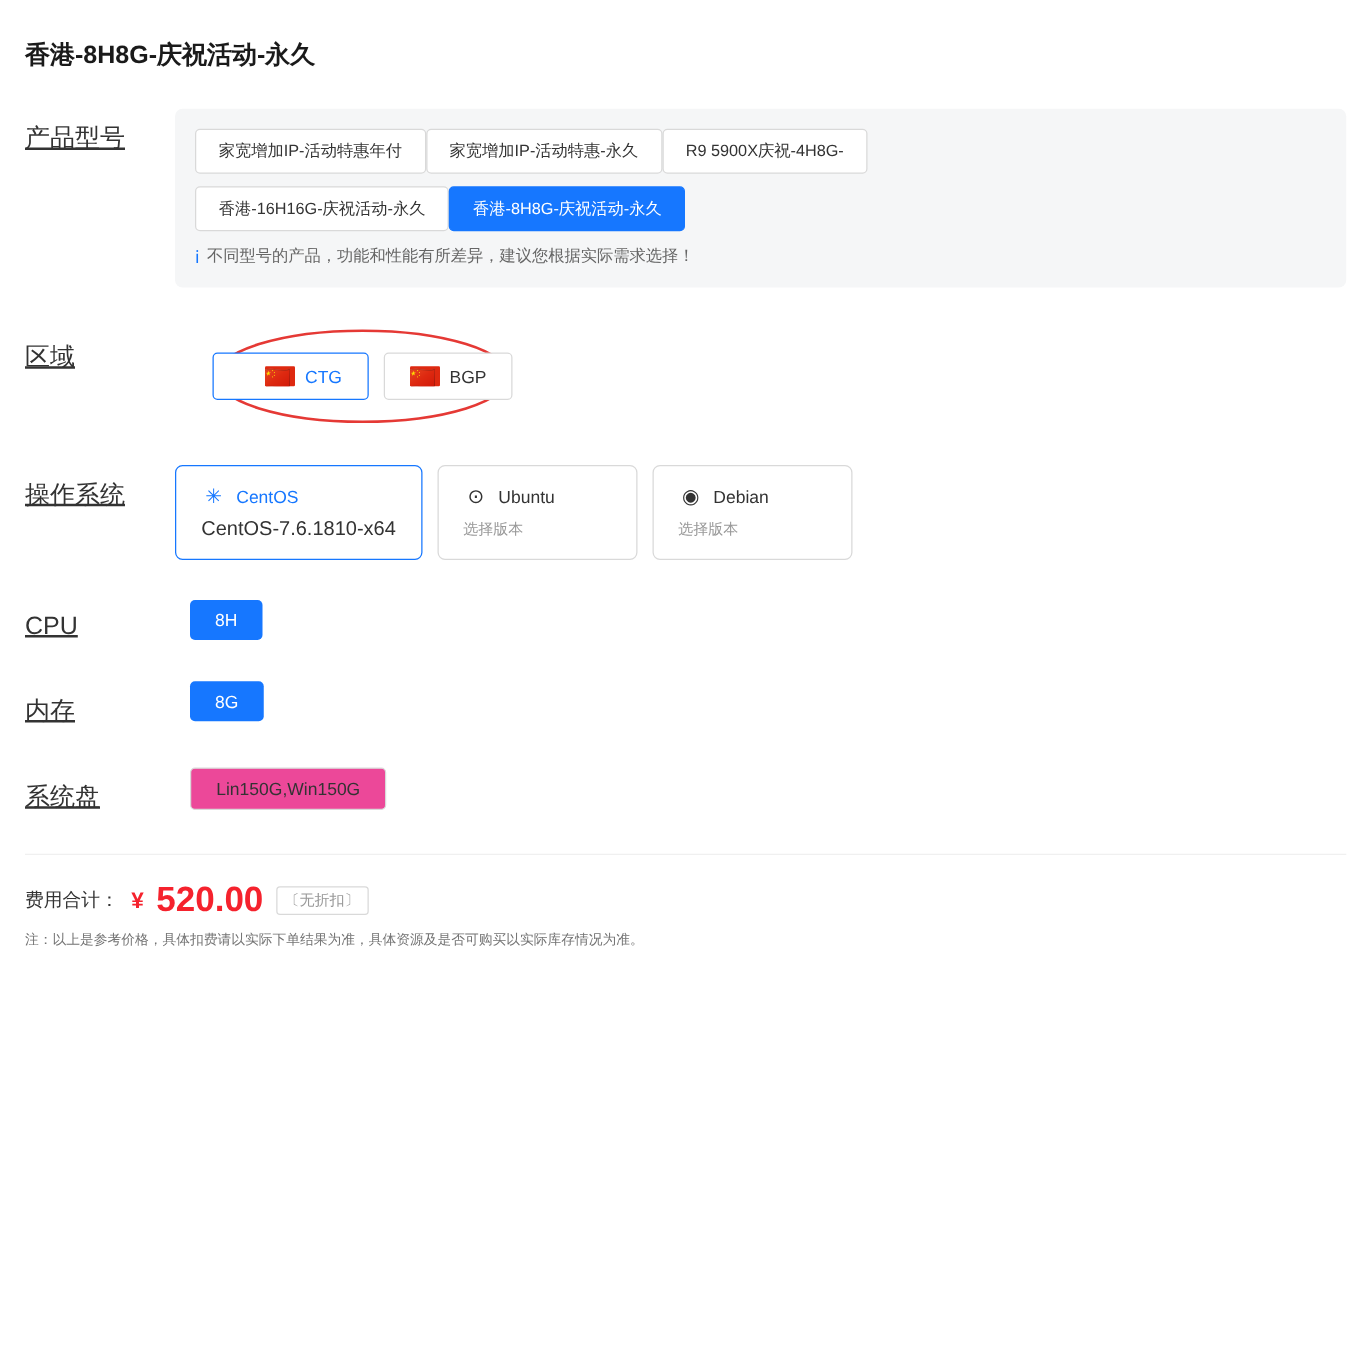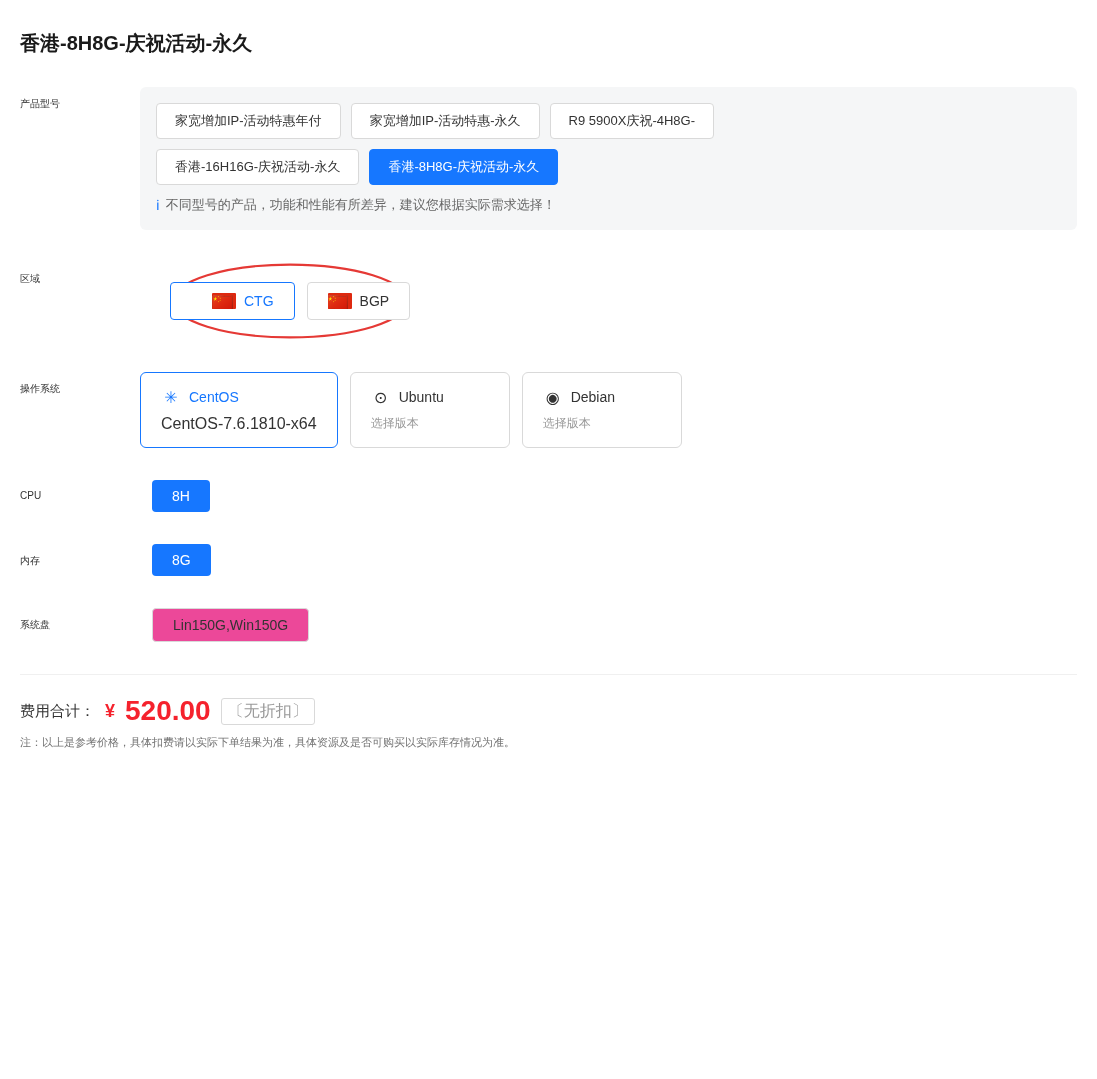--- a/index.html
+++ b/index.html
@@ -19,41 +19,41 @@
     }
 
     .form-row {
       display: flex;
       align-items: flex-start;
       margin-bottom: 32px;
     }
 
     .form-label {
       width: 120px;
-      font-size: 10px;
+      font-size: 20px;
       color: #333;
       padding-top: 10px;
       flex-shrink: 0;
+      text-decoration: underline;
     }
 
     .form-content {
       flex: 1;
     }
 
     
     .product-options {
       background: #f5f6f7;
       border-radius: 6px;
       padding: 16px;
     }
 
     .option-grid {
       display: flex;
       flex-wrap: wrap;
-      gap: 10px;
       margin-bottom: 10px;
     }
 
     .option-btn {
       padding: 8px 18px;
       border: 1px solid #d9d9d9;
       border-radius: 4px;
       background: #fff;
       cursor: pointer;
       font-size: 13px;
@@ -241,21 +241,21 @@
       color: #f5222d;
     }
 
     .fee-symbol {
       font-size: 18px;
       font-weight: bold;
       color: #f5222d;
     }
 
     .fee-note {
-      font-size: 16px;
+      font-size: 12px;
       color: #999;
       border: 1px solid #d9d9d9;
       padding: 2px 6px;
       border-radius: 3px;
     }
 
     .fee-disclaimer {
       font-size: 11px;
       color: #737373;
     }

